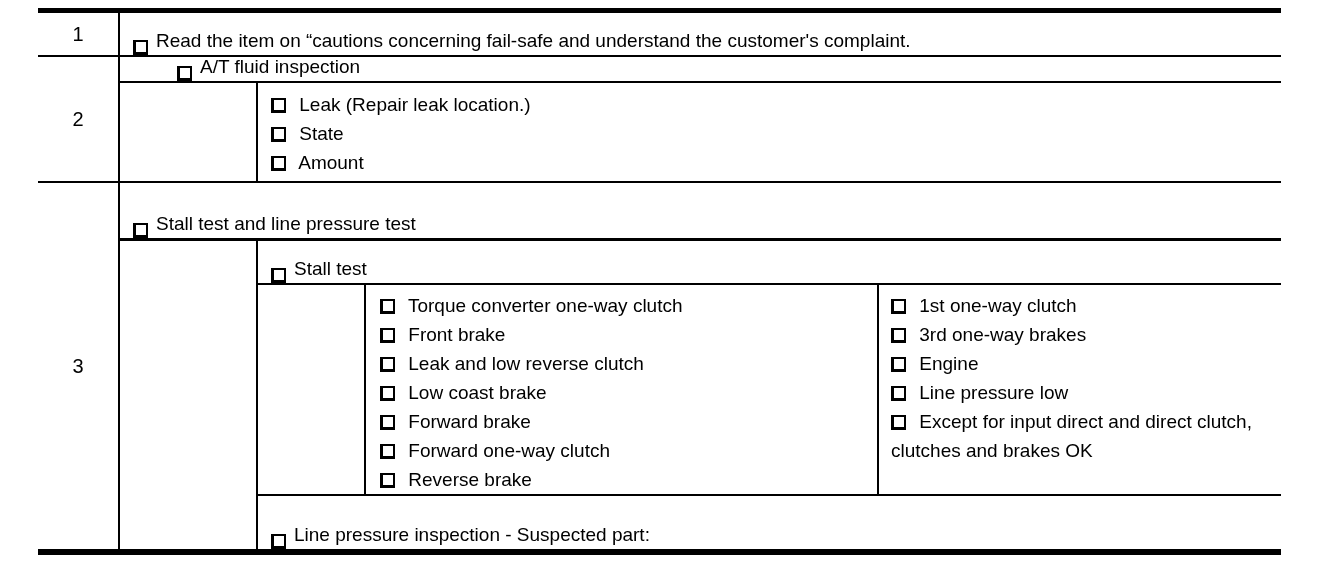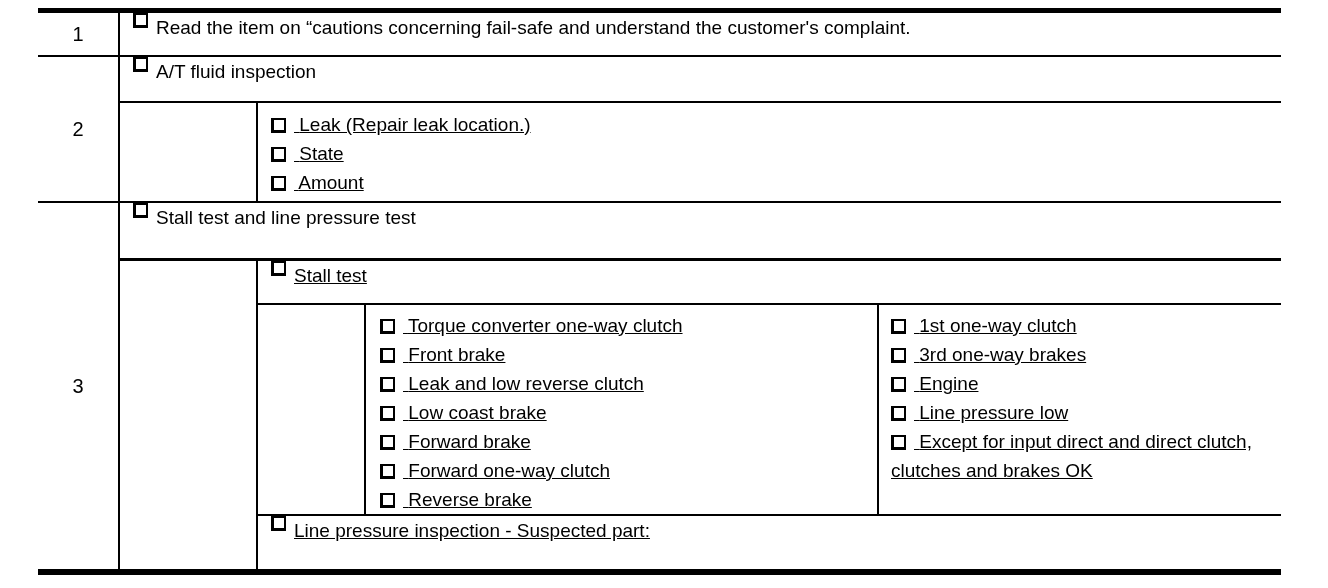--- a/index.html
+++ b/index.html
@@ -14,27 +14,27 @@
     border-top:5px solid #000; border-bottom:6px solid #000;
   }
   .group { display:flex; }
   .group + .group { border-top:2px solid #000; }
   .numcell {
     flex:0 0 82px; border-right:2px solid #000;
     display:flex; align-items:center; justify-content:center;
     font-size:20px;
   }
   .gbody { flex:1; min-width:0; }
-  .linerow { display:flex; align-items:flex-start; padding-left:13px; }
+  .linerow { display:flex; align-items:flex-end; padding-left:13px; }
   .h42 { height:42px; }
-  .h40 { height:44px; }
+  .h40 { height:24px;margin-left:44px; }
   .h43 { height:55px; }
   .divider2 { border-top:2px solid #000; }
   .divider3 { border-top:3px solid #000; }
-  .subflex { display:flex;text-decoration:underline; }
+  .subflex { display:flex; }
   .indent1 { flex:0 0 138px; border-right:2px solid #000; }
   .subcontent { flex:1; min-width:0; height:98px; padding:7px 0 0 13px; }
   .r3col { flex:1; min-width:0; }
   .nested { display:flex; height:211px; }
   .indent2 { flex:0 0 108px; border-right:2px solid #000; }
   .colL { flex:0 0 513px; border-right:2px solid #000; padding:6px 6px 11px 14px; }
   .colR { flex:1; min-width:0; padding:6px 10px 0 12px; }
   .item { line-height:29px; }
   .cb {
     display:inline-block; width:15px; height:15px;

